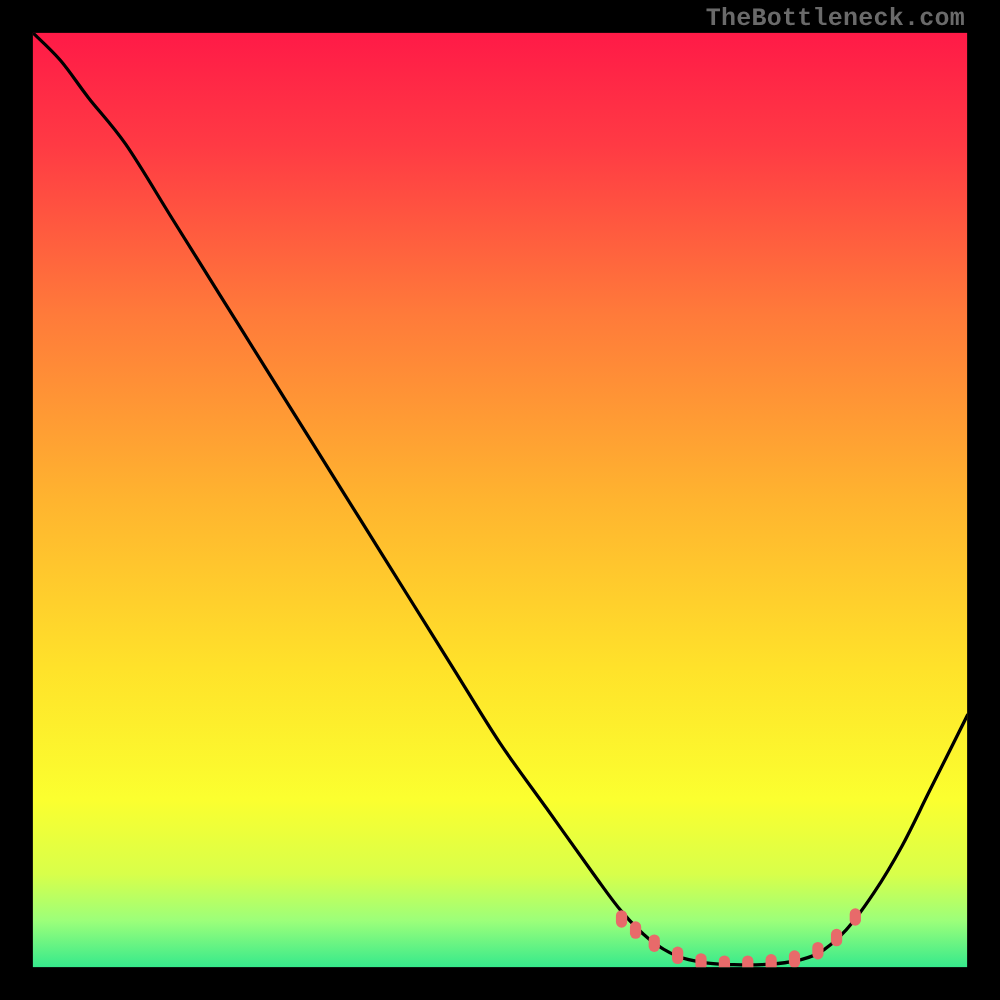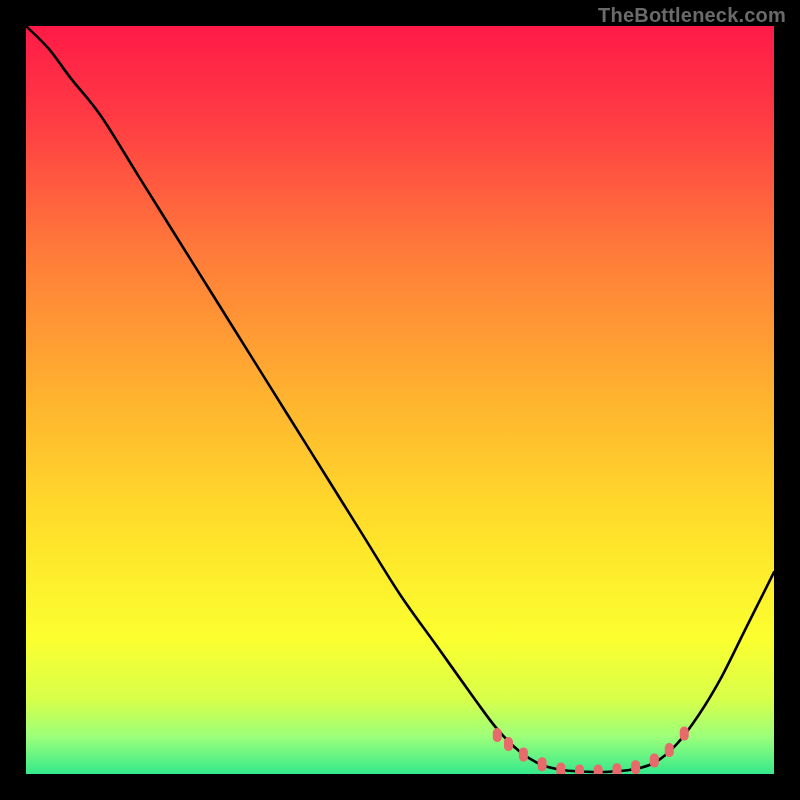--- a/index.html
+++ b/index.html
@@ -34,22 +34,22 @@
   .curve-svg {
     position: absolute;
     left: 0;
     top: 0;
     width: 100%;
     height: 100%;
   }
   .attribution {
     position: absolute;
     top: 4px;
-    right: 14px;
-    font-family: Liberation Sans, sans-serif;
+    right: 28px;
+    font-family: Liberation Mono, monospace;
     font-size: 20px;
     font-weight: bold;
     color: #6a6a6a;
     letter-spacing: 0.2px;
   }
 </style>
 </head>
 <body>
 <div class="frame">
 

